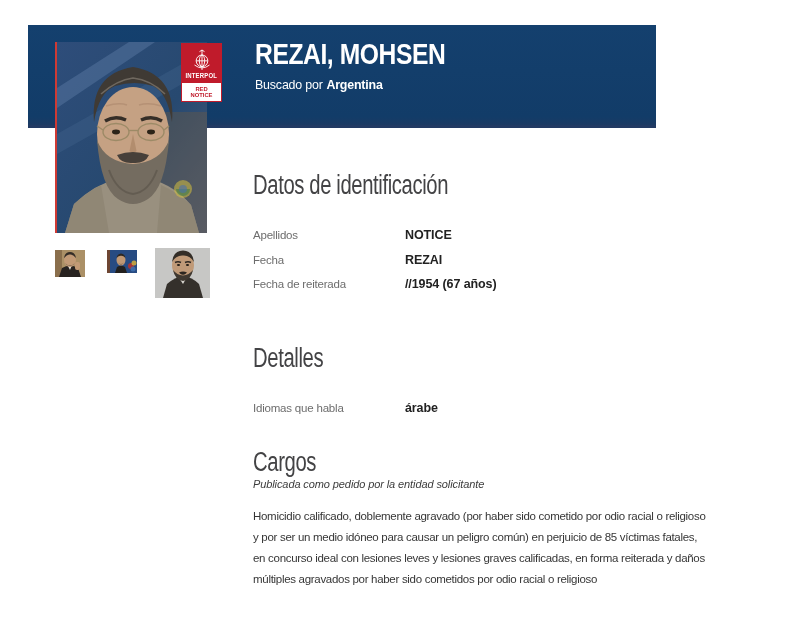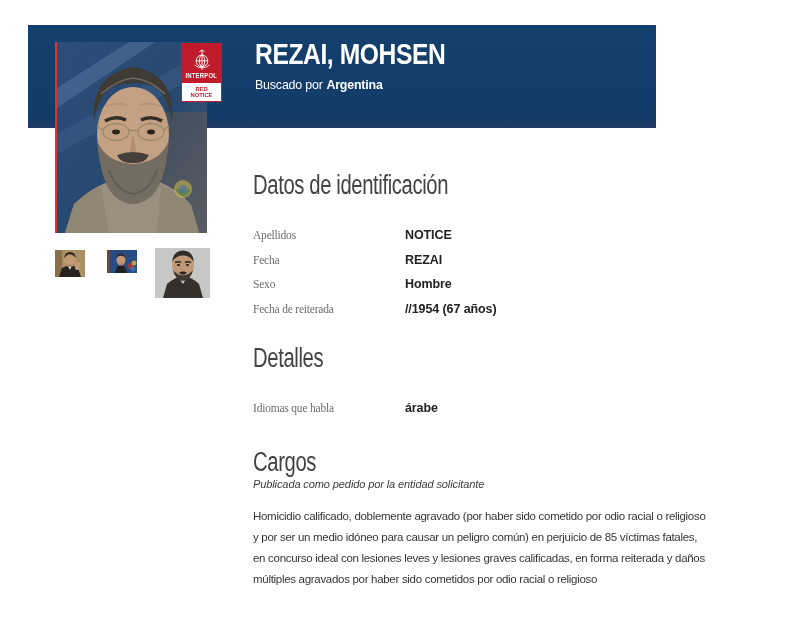--- a/index.html
+++ b/index.html
@@ -64,21 +64,20 @@
   .title-details { top:343px; }
   .title-charges { top:447px; }
 
   .field-rows { position:absolute; left:253px; width:460px; }
   .rows-ident   { top:223px; }
   .rows-details { top:396px; }
   .field-row { display:flex; align-items:center; height:24.5px; }
   .field-label {
     width:152px; flex:0 0 152px; font-size:11.5px; color:var(--label-gray,#6d6d6d);
     letter-spacing:-0.2px;
-    font-family:Liberation Serif, serif;
   }
   .field-value { font-size:12.5px; font-weight:bold; color:var(--value-dark,#222222); letter-spacing:-0.1px; }
 
   .charges-note {
     position:absolute; left:253px; top:478px; width:470px;
     font-size:11px; font-style:italic; color:#3c3c3c; letter-spacing:-0.1px;
   }
   .charges-text {
     position:absolute; left:253px; top:506px; width:455px;
     font-size:11.5px; line-height:21px; color:var(--body-text,#363636); letter-spacing:-0.3px;
@@ -214,24 +213,20 @@
 <div class="field-rows rows-ident">
   <div class="field-row">
     <div class="field-label">Apellidos</div>
     <div class="field-value">NOTICE</div>
   </div>
   <div class="field-row">
     <div class="field-label">Fecha</div>
     <div class="field-value">REZAI</div>
   </div>
   <div class="field-row">
-    <div class="field-label">Sexo</div>
-    <div class="field-value">Hombre</div>
-  </div>
-  <div class="field-row">
     <div class="field-label">Fecha de reiterada</div>
     <div class="field-value">//1954 (67 años)</div>
   </div>
 </div>
 
 <div class="section-title title-details">Detalles</div>
 <div class="field-rows rows-details">
   <div class="field-row">
     <div class="field-label">Idiomas que habla</div>
     <div class="field-value">árabe</div>

